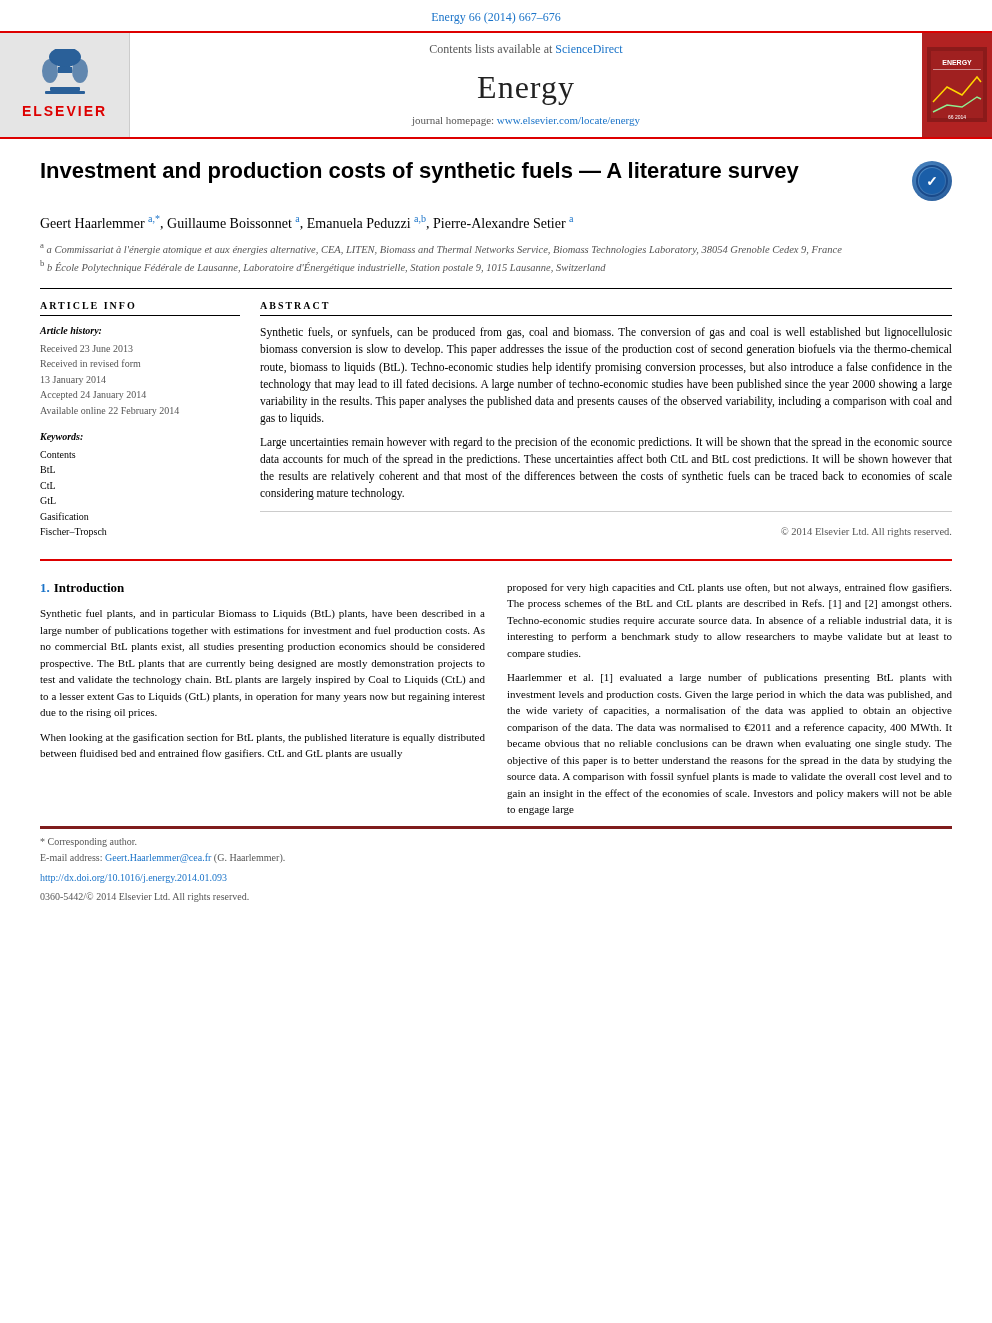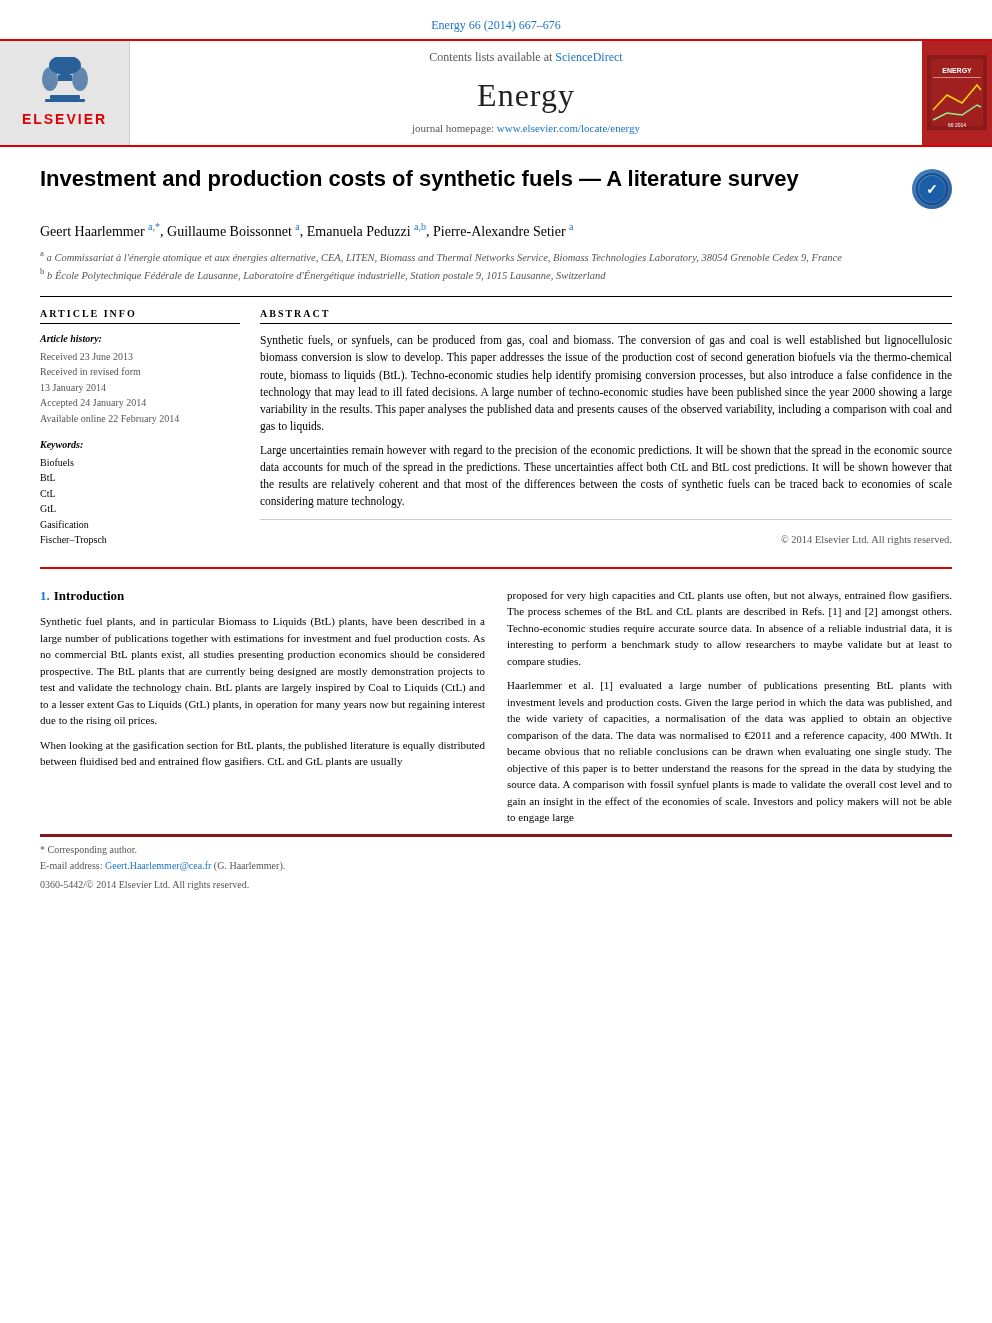--- a/index.html
+++ b/index.html
@@ -14,21 +14,21 @@
       width: 992px;
       min-height: 1323px;
       background: #fff;
       padding: 0;
       position: relative;
     }
 
     
     .journal-bar {
       text-align: center;
-      padding: 16px 0 4px;
+      padding: 8px 0 4px;
       border-bottom: none;
     }
     .journal-bar a {
       color: #1a73c8;
       font-size: 12px;
       text-decoration: none;
     }
 
     
     .header-section {
@@ -390,21 +390,21 @@
           <span class="label">Article history:</span>
           <span class="date-item">Received 23 June 2013</span>
           <span class="date-item">Received in revised form</span>
           <span class="date-item">13 January 2014</span>
           <span class="date-item">Accepted 24 January 2014</span>
           <span class="date-item">Available online 22 February 2014</span>
         </div>
 
         <div class="keywords-section">
           <span class="label">Keywords:</span>
-          <span class="kw-item">Biofuels</span>
+          <span class="kw-item">Contents</span>
           <span class="kw-item">BtL</span>
           <span class="kw-item">CtL</span>
           <span class="kw-item">GtL</span>
           <span class="kw-item">Gasification</span>
           <span class="kw-item">Fischer–Tropsch</span>
         </div>
       </div>
 
       <div class="right-col">
         <div class="section-header">ABSTRACT</div>
@@ -434,18 +434,21 @@
       </div>
     </div>
 
     <div class="footer-section">
       <div class="footer-note">* Corresponding author.</div>
       <div class="footer-note">
         <span>E-mail address:</span>
         <a href="#" style="color:#1a73c8; text-decoration:none;">Geert.Haarlemmer@cea.fr</a>
         <span>(G. Haarlemmer).</span>
       </div>
+      <div>
+        <a href="#" class="footer-link">http://dx.doi.org/10.1016/j.energy.2014.01.093</a>
+      </div>
       <div class="footer-issn">0360-5442/© 2014 Elsevier Ltd. All rights reserved.</div>
     </div>
 
   </div>
 
 </div>
 
 </body></html>

